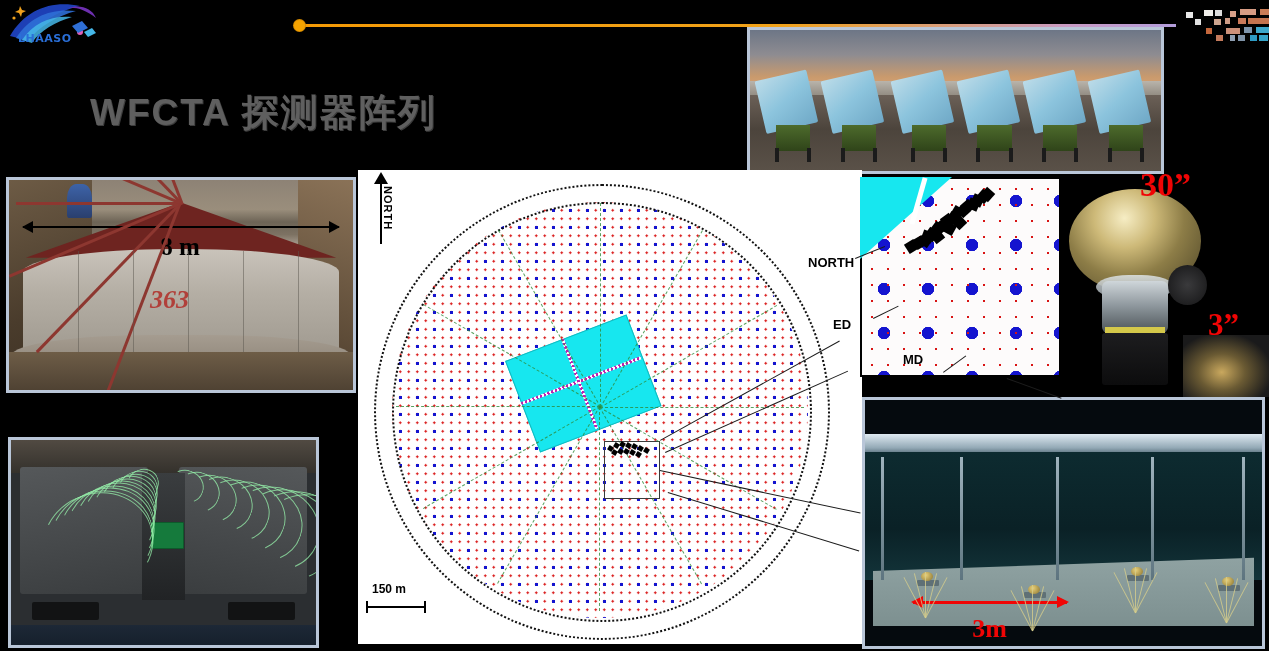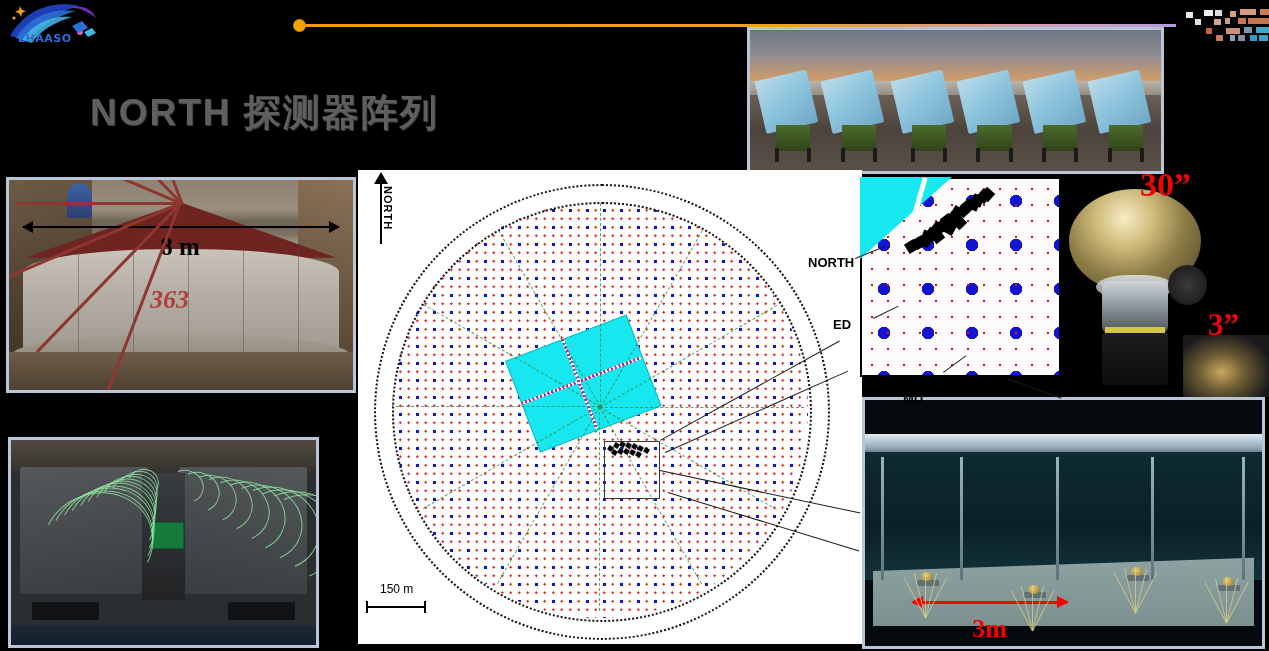--- a/index.html
+++ b/index.html
@@ -144,21 +144,21 @@
   #map-inner{position:absolute;inset:0;overflow:hidden;}
   #north-arrow{position:absolute;left:22px;top:12px;width:2px;height:62px;background:#000;}
   #north-arrow:before{content:"";position:absolute;left:-6px;top:-10px;
       border-left:7px solid transparent;border-right:7px solid transparent;
       border-bottom:12px solid #000;}
   #north-text{position:absolute;left:24px;top:16px;font-size:11px;font-weight:bold;
       letter-spacing:1px;writing-mode:vertical-rl;color:#000;}
   #scale-bar{position:absolute;left:8px;bottom:36px;width:60px;height:2px;background:#000;}
   #scale-bar:before,#scale-bar:after{content:"";position:absolute;top:-5px;width:2px;height:12px;background:#000;}
   #scale-bar:before{left:0;} #scale-bar:after{right:0;}
-  #scale-text{position:absolute;left:14px;bottom:48px;font-size:12px;font-weight:normal;color:#000;margin-left:8px;}
+  #scale-text{position:absolute;left:14px;bottom:48px;font-size:12px;font-weight:bold;color:#000;}
   #ring-outer{position:absolute;left:16px;top:14px;width:452px;height:452px;
       border:2px dotted #111;border-radius:50%;}
   #ring-inner{position:absolute;left:34px;top:32px;width:416px;height:416px;
       border:2px dotted #111;border-radius:50%;}
   #dotfield{position:absolute;left:34px;top:32px;width:416px;height:416px;border-radius:50%;
       background:
         radial-gradient(circle,#1414cf 1.6px,transparent 1.8px) 0 0/17px 17px,
         radial-gradient(circle,#d81313 1.1px,transparent 1.3px) 4px 4px/8.5px 8.5px;
       background-color:#fff;}
   .green-ray{position:absolute;left:50%;top:50%;width:204px;height:0;
@@ -182,21 +182,21 @@
       background-color:#fdfbfb;}
   #inset-cyan{position:absolute;left:-2px;top:-2px;width:92px;height:82px;
       background:#17e7ef;clip-path:polygon(0 0,100% 0,0 100%);}
   #inset-cyan-gap{position:absolute;left:54px;top:-2px;width:5px;height:48px;
       background:#fff;transform:rotate(16deg);}
   .wf-blk{position:absolute;width:11px;height:11px;background:#000;}
   .callout-label{position:absolute;font-size:13px;font-weight:bold;color:#000;
       font-family:"Liberation Sans",sans-serif;}
   #lbl-wfcta{left:808px;top:255px;}
   #lbl-ed{left:833px;top:317px;}
-  #lbl-md{left:903px;top:391px;}
+  #lbl-md{left:903px;top:352px;}
   .lead-thin{position:absolute;height:0;border-top:1.4px solid #1c1c1c;transform-origin:0 0;}
 </style>
 </head>
 <body>
 
 <svg id="logo" class="abs" viewBox="0 0 92 46">
   <path d="M4 34 C20 6 48 -2 74 4 C56 8 34 18 20 38 Z" fill="#1d3fb5"></path>
   <path d="M10 36 C24 14 46 6 70 9 C52 14 32 24 22 40 Z" fill="#2f6fd6" opacity=".9"></path>
   <path d="M16 38 C28 20 46 13 66 15 C50 20 34 28 26 41 Z" fill="#45b7e8" opacity=".85"></path>
   <path d="M62 6 C74 2 86 6 90 16 C80 8 70 5 62 6 Z" fill="#6d2fb0"></path>
@@ -226,21 +226,21 @@
     <i style="left: 58px; top: 24px; width: 14px; height: 6px; background: rgb(204, 144, 121);"></i>
     <i style="left: 76px; top: 23px; width: 8px; height: 6px; background: rgb(125, 148, 171);"></i>
     <i style="left: 88px; top: 23px; width: 13px; height: 6px; background: rgb(62, 169, 204);"></i>
     <i style="left: 48px; top: 31px; width: 7px; height: 6px; background: rgb(196, 122, 92);"></i>
     <i style="left: 62px; top: 31px; width: 5px; height: 6px; background: rgb(143, 159, 178);"></i>
     <i style="left: 70px; top: 31px; width: 7px; height: 6px; background: rgb(127, 147, 168);"></i>
     <i style="left: 82px; top: 31px; width: 7px; height: 6px; background: rgb(47, 155, 196);"></i>
     <i style="left: 91px; top: 31px; width: 9px; height: 6px; background: rgb(53, 164, 200);"></i>
   </div>
 
-<div id="page-title" class="abs">NORTH 探测器阵列</div>
+<div id="page-title" class="abs">WFCTA 探测器阵列</div>
 
 <div id="photo-md" class="abs photo">
   <div class="inner">
     <div id="md-sky"></div>
       <div id="md-dirt-l"></div>
       <div id="md-dirt-r"></div>
     <div id="md-person"></div>
     <div id="md-roof"></div>
     <div id="md-wall"></div>
     <div id="md-base"></div>

